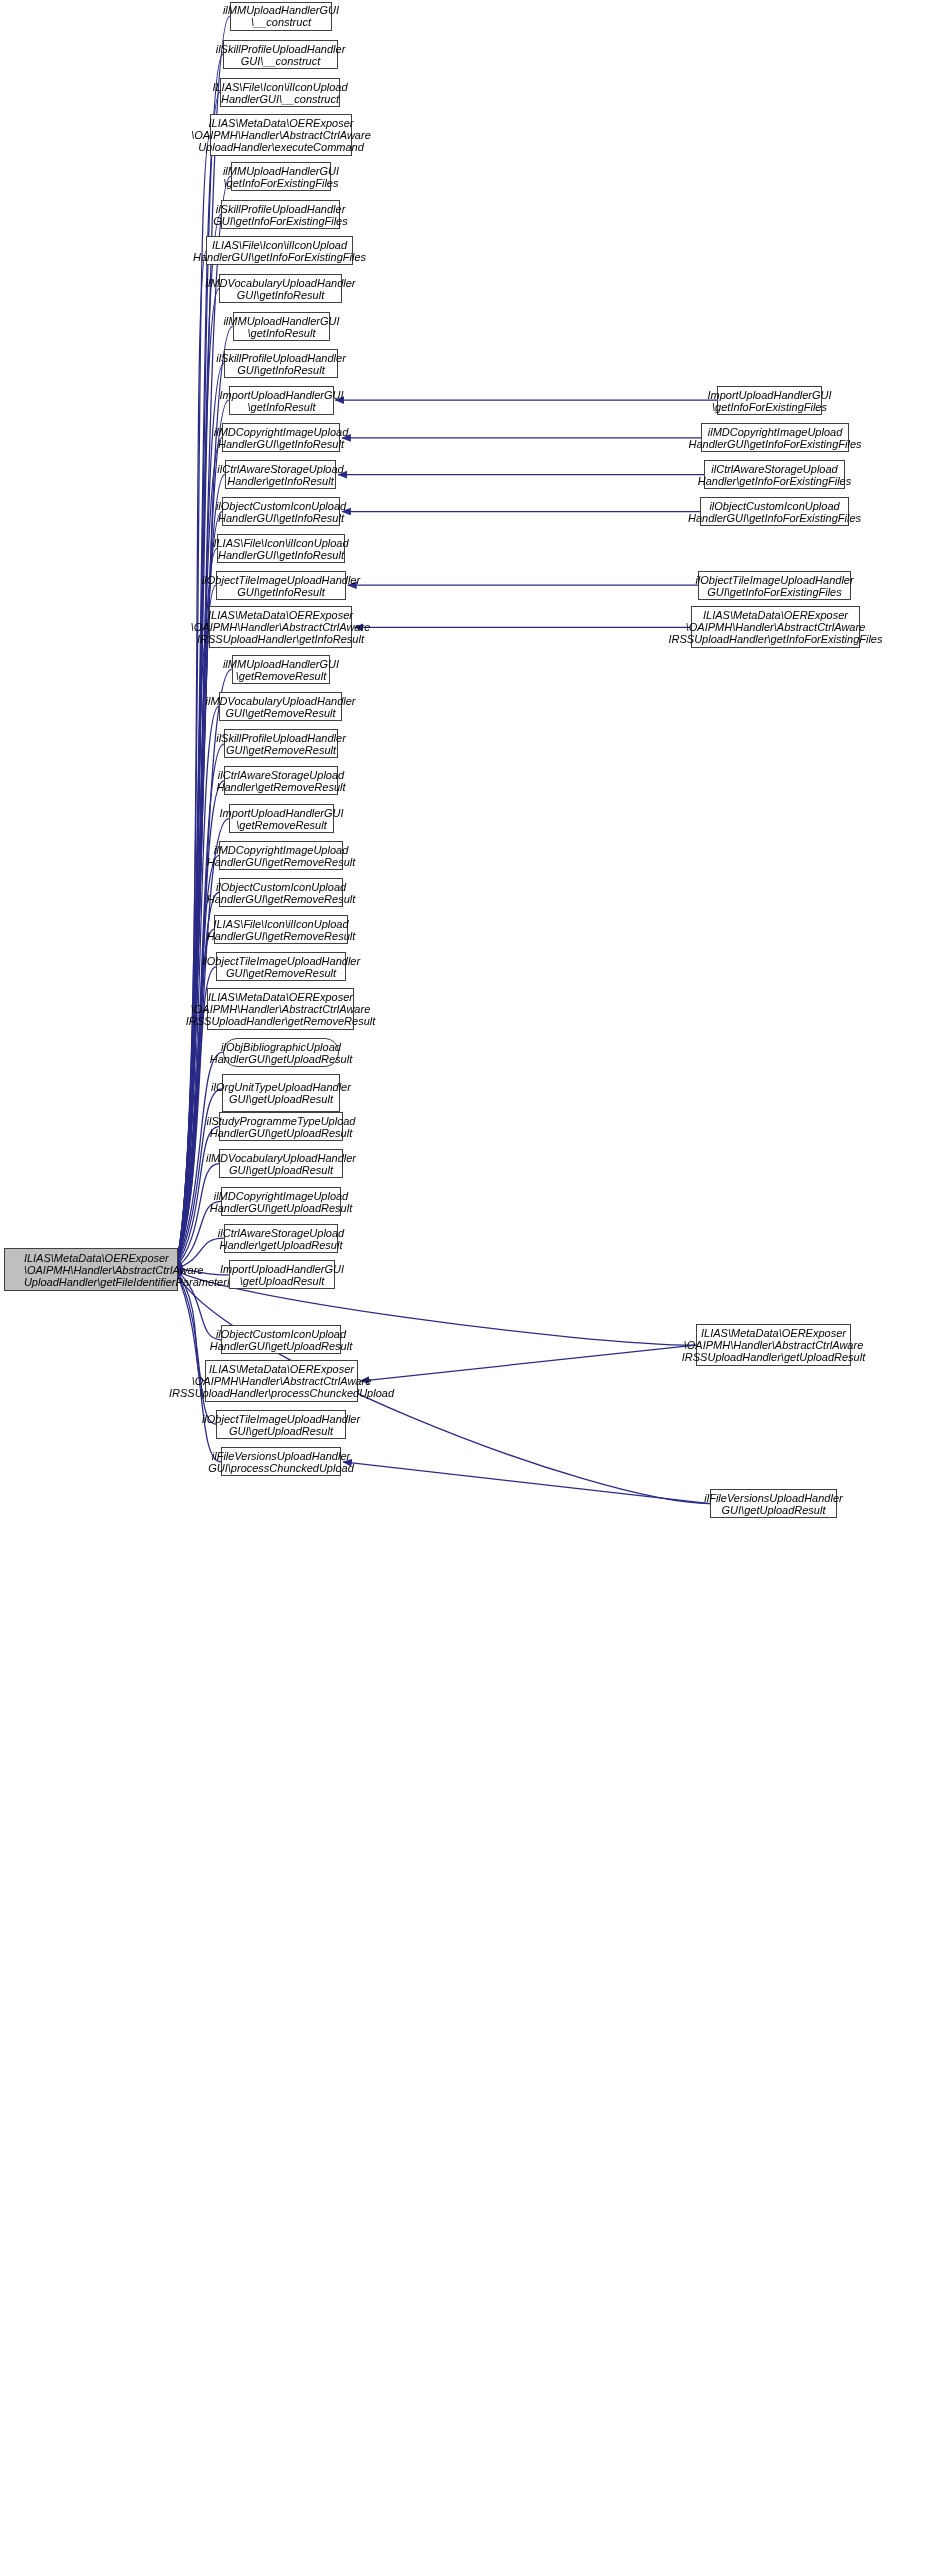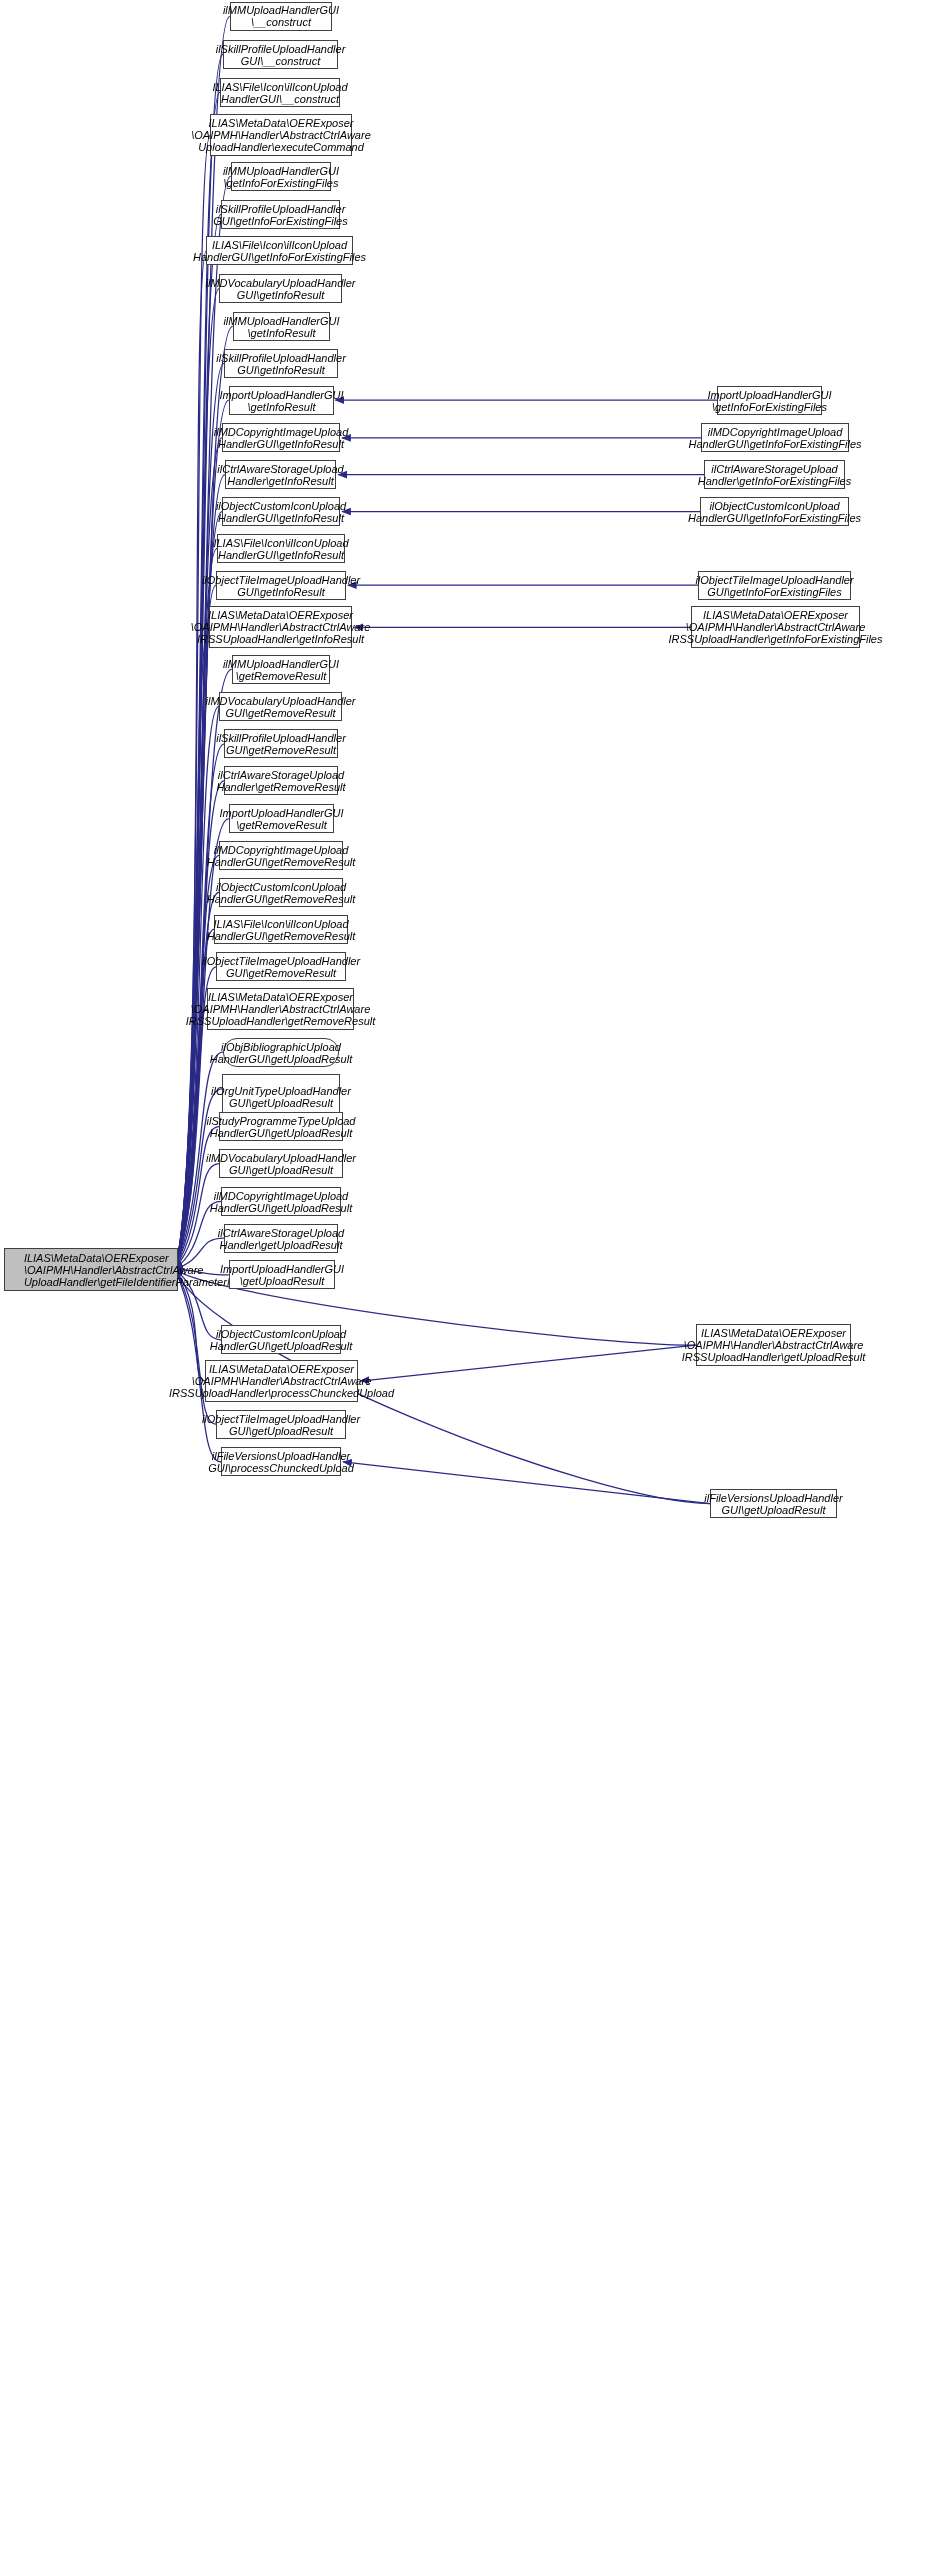--- a/index.html
+++ b/index.html
@@ -128,21 +128,21 @@
 HandlerGUI\getRemoveResult</div>
       <div class="node" style="left: 214px; top: 915px; width: 134px; height: 29px;">ILIAS\File\Icon\ilIconUpload
 HandlerGUI\getRemoveResult</div>
       <div class="node" style="left: 216px; top: 952px; width: 130px; height: 29px;">ilObjectTileImageUploadHandler
 GUI\getRemoveResult</div>
       <div class="node" style="left: 207px; top: 988px; width: 147px; height: 42px;">ILIAS\MetaData\OERExposer
 \OAIPMH\Handler\AbstractCtrlAware
 IRSSUploadHandler\getRemoveResult</div>
       <div class="node" style="left: 223px; top: 1038px; width: 116px; height: 29px; border-radius: 14px;">ilObjBibliographicUpload
 HandlerGUI\getUploadResult</div>
-      <div class="node" style="left: 222px; top: 1074px; width: 118px; height: 46px;">ilOrgUnitTypeUploadHandler
+      <div class="node" style="left: 222px; top: 1074px; width: 118px; height: 38px;">ilOrgUnitTypeUploadHandler
 GUI\getUploadResult</div>
       <div class="node" style="left: 219px; top: 1112px; width: 124px; height: 29px;">ilStudyProgrammeTypeUpload
 HandlerGUI\getUploadResult</div>
       <div class="node" style="left: 219px; top: 1149px; width: 124px; height: 29px;">ilMDVocabularyUploadHandler
 GUI\getUploadResult</div>
       <div class="node" style="left: 221px; top: 1187px; width: 120px; height: 29px;">ilMDCopyrightImageUpload
 HandlerGUI\getUploadResult</div>
       <div class="node" style="left: 224px; top: 1224px; width: 114px; height: 29px;">ilCtrlAwareStorageUpload
 Handler\getUploadResult</div>
       <div class="node" style="left: 229px; top: 1260px; width: 106px; height: 29px;">ImportUploadHandlerGUI

